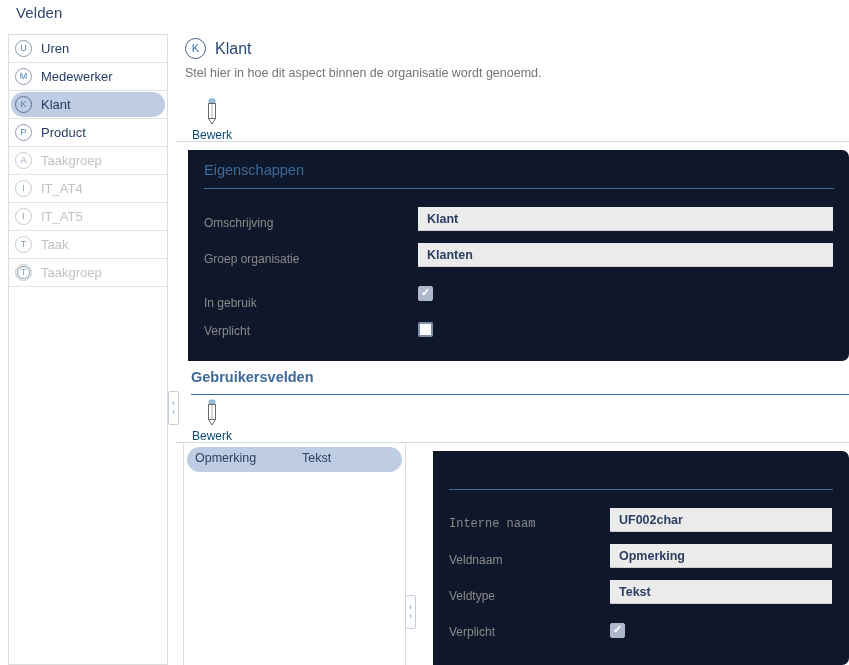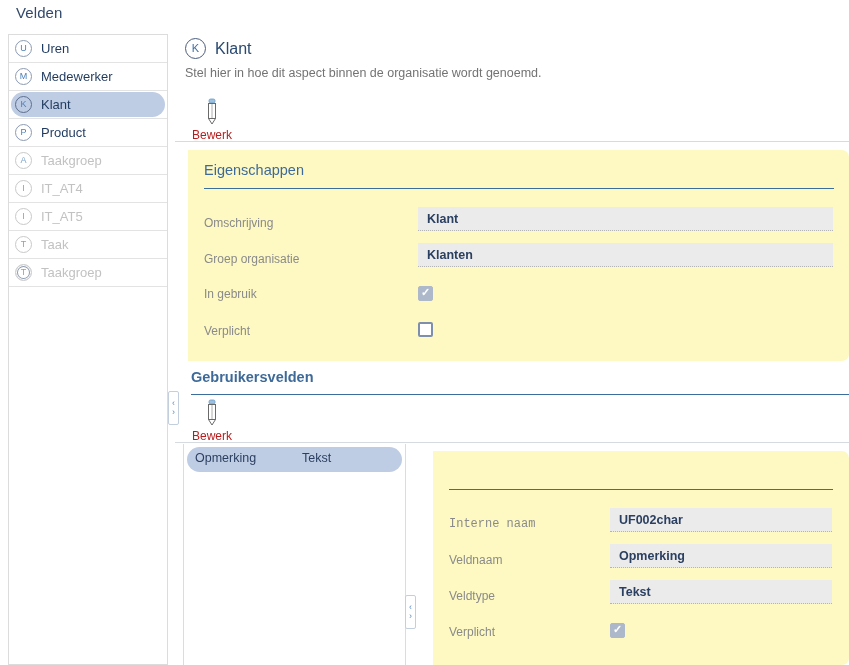--- a/index.html
+++ b/index.html
@@ -56,28 +56,28 @@
     width:21px; height:21px; border-radius:50%;
     border:1px solid #4b5e7e; color:#3f6fa5;
     font-size:11px; line-height:19px; text-align:center; margin-right:9px;
   }
   .page-title { font-size:16px; color:#2a4a72; }
   .page-sub { margin-top:7px; font-size:12.5px; color:#737373; }
 
   
   .toolbtn { position:absolute; width:54px; text-align:center; cursor:pointer; }
   .toolbtn .lbl { font-size:12px; color:#2c4straight; }
-  .toolbtn .lbl { font-size:12px; color:#b91c1c; margin-top:1px; }
+  .toolbtn .lbl { font-size:12px; color:#0c4a6e; margin-top:1px; }
   .pencil { width:54px; height:30px; display:block; margin:0 auto; }
 
   .tool-sep { position:absolute; height:1px; background:#d6dbe2; }
 
   
   .panel {
-    position:absolute; background:#fef9c3;
+    position:absolute; background:#0f172a;
     border-top-right-radius:7px; border-bottom-right-radius:7px;
   }
   .panel-title {
     position:absolute; left:16px; top:12px;
     font-size:14.5px; color:#3d6a99;
   }
   .panel-rule { position:absolute; left:16px; height:1px; background:#3b6e9c; }
 
   .field-row { position:absolute; display:flex; align-items:center; }
   .field-label { font-size:12px; color:#8a8a8a; }
@@ -197,21 +197,21 @@
     <div class="tool-sep" style="left:0px; top:141px; width:674px;"></div>
 
     <div class="panel" style="left:13px; top:150px; width:661px; height:211px;">
       <div class="panel-title">Eigenschappen</div>
       <div class="panel-rule" style="top:38px; width:630px;"></div>
       <div id="props-fields">
           <div class="field-row field-label" style="left: 16px; top: 66px;">Omschrijving</div>
           <div class="field-val" style="left: 230px; top: 57px; width: 415px;">Klant</div>
           <div class="field-row field-label" style="left: 16px; top: 102px;">Groep organisatie</div>
           <div class="field-val" style="left: 230px; top: 93px; width: 415px;">Klanten</div>
-          <div class="field-row field-label" style="left: 16px; top: 137px;">In gebruik</div>
+          <div class="field-row field-label" style="left: 16px; top: 146px;">In gebruik</div>
           <div class="cbox on" style="left: 230px; top: 136px;"></div>
           <div class="field-row field-label" style="left: 16px; top: 174px;">Verplicht</div>
           <div class="cbox off" style="left: 230px; top: 172px;"></div>
         </div>
     </div>
 
     <div class="panel-title" style="position:absolute; left:16px; top:369px;font-weight:bold;">Gebruikersvelden</div>
     <div class="panel-rule" style="position:absolute; left:16px; top:394px; width:658px;"></div>
 
     <div class="toolbtn" style="left:10px; top:398px;">

